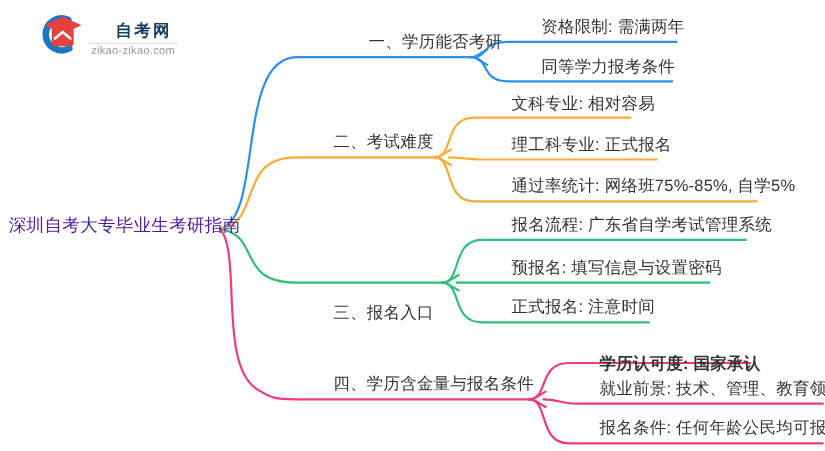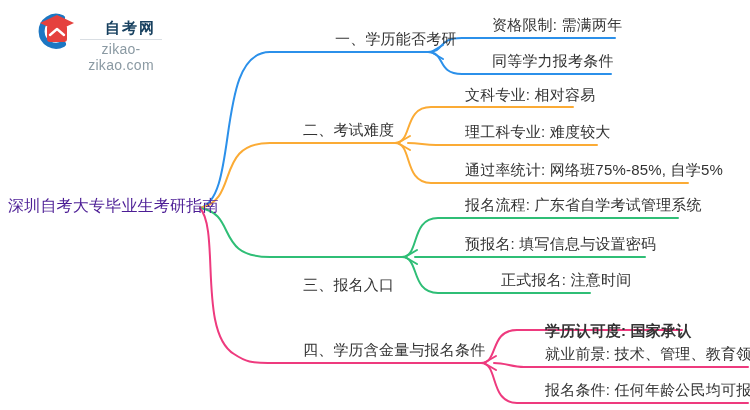--- a/index.html
+++ b/index.html
@@ -16,21 +16,21 @@
   .root-label{font-size:16px;font-weight:500;color:#4c1d95;}
   .logo{position:absolute;left:34px;top:10px;width:130px;height:42px;}
   .logo-icon{position:absolute;left:0;top:2px;}
   .logo-title{
     position:absolute;left:50px;top:9px;width:72px;text-align:right;
     font-size:15px;font-weight:bold;color:#17405f;letter-spacing:2px;
   }
   .logo-divider{position:absolute;left:46px;top:29px;width:82px;height:1px;background:#d9dee3;}
   .logo-domain{
     position:absolute;left:46px;top:31px;width:82px;text-align:center;
-    font-size:14px;color:#8b9aa3;letter-spacing:0.3px;
+    font-size:10px;color:#8b9aa3;letter-spacing:0.3px;
   }
 </style>
 </head>
 <body>
 
 <div class="canvas">
 
   <svg class="lines" viewBox="0 0 750 410">
 
     <g>
@@ -78,26 +78,26 @@
   </div>
 
   <div class="label root-label" style="left:8px;top:196px;">深圳自考大专毕业生考研指南</div>
 
   <div class="label" style="left:303px;top:29px;margin-left:32px;">一、学历能否考研</div>
   <div class="label" style="left:492px;top:15px;">资格限制: 需满两年</div>
   <div class="label" style="left:492px;top:51px;">同等学力报考条件</div>
 
   <div class="label" style="left:303px;top:120px;">二、考试难度</div>
   <div class="label" style="left:465px;top:85px;">文科专业: 相对容易</div>
-  <div class="label" style="left:465px;top:122px;">理工科专业: 难度较大</div>
+  <div class="label" style="left:465px;top:122px;">理工科专业: 正式报名</div>
   <div class="label" style="left:465px;top:160px;">通过率统计: 网络班75%-85%, 自学5%</div>
 
   <div class="label" style="left:303px;top:234px;margin-top:41px;">三、报名入口</div>
   <div class="label" style="left:465px;top:195px;">报名流程: 广东省自学考试管理系统</div>
   <div class="label" style="left:465px;top:234px;">预报名: 填写信息与设置密码</div>
-  <div class="label" style="left:465px;top:270px;margin-left:36px;">正式报名: 注意时间</div>
+  <div class="label" style="left:465px;top:270px;">正式报名: 注意时间</div>
 
   <div class="label" style="left:303px;top:340px;">四、学历含金量与报名条件</div>
   <div class="label" style="left:545px;top:321px;font-weight:bold;">学历认可度: 国家承认</div>
   <div class="label" style="left:545px;top:344px;">就业前景: 技术、管理、教育领域</div>
   <div class="label" style="left:545px;top:380px;">报名条件: 任何年龄公民均可报考</div>
 
 </div>
 
 </body></html>

